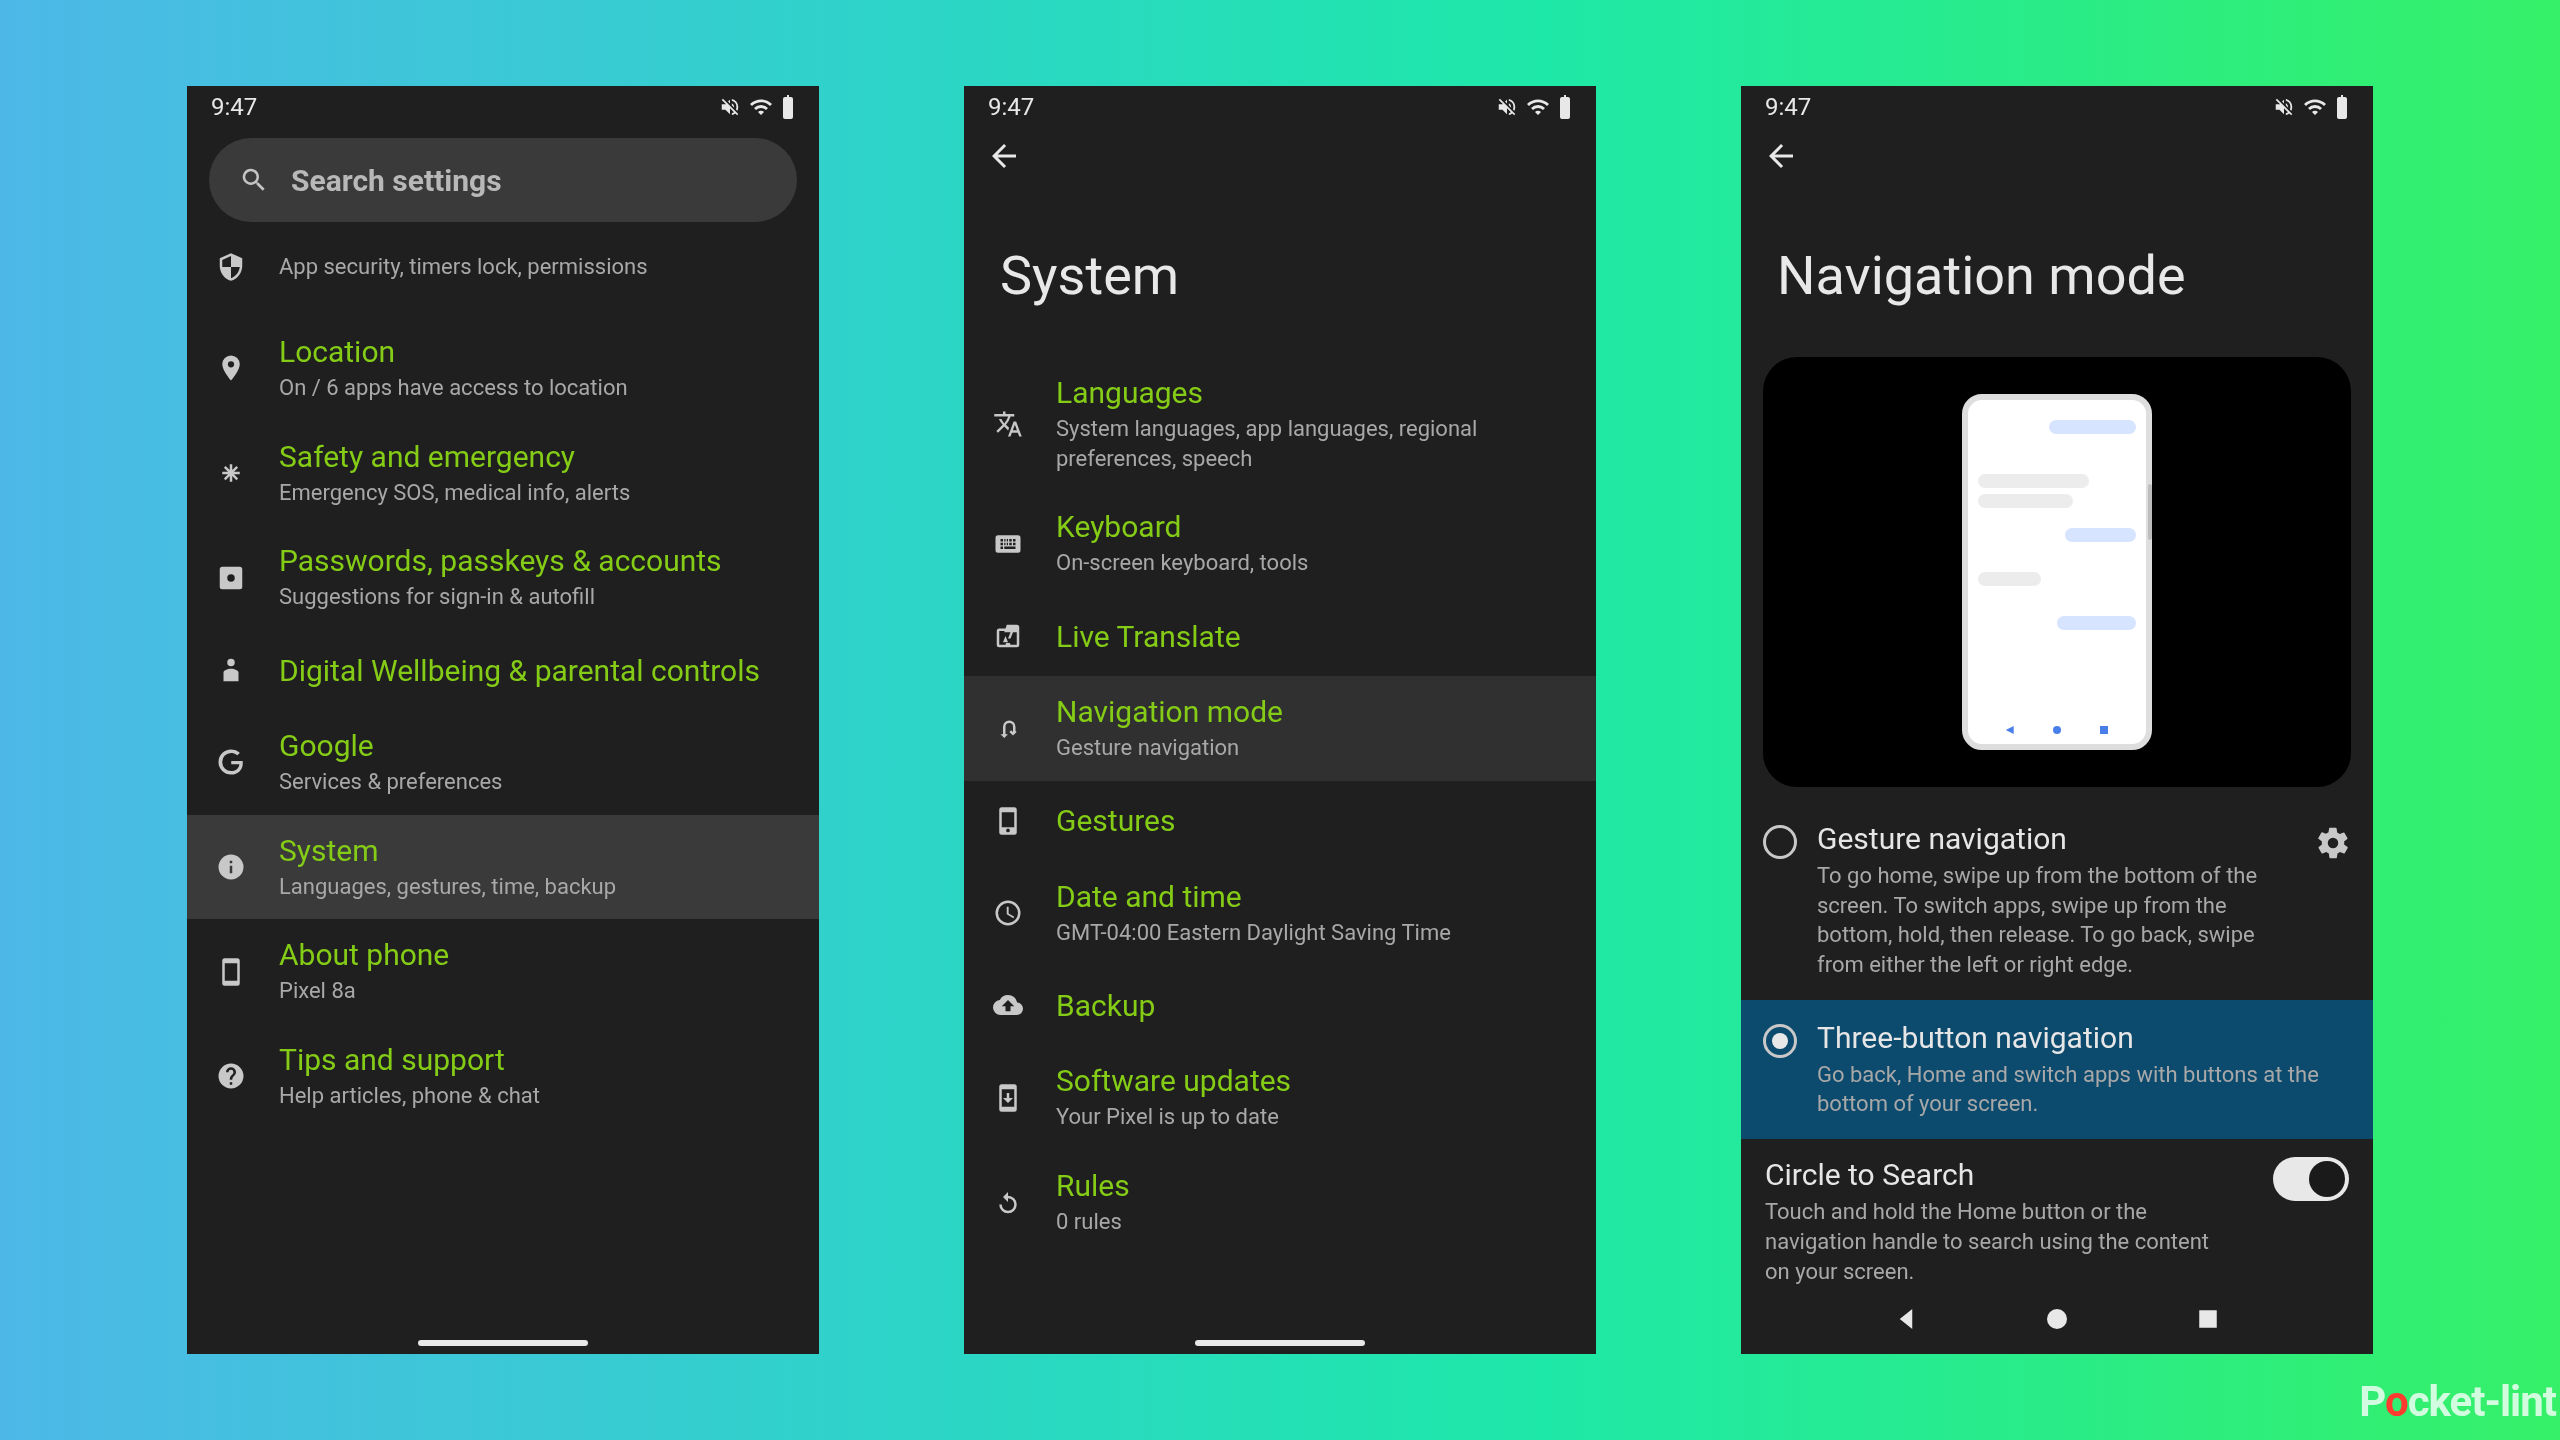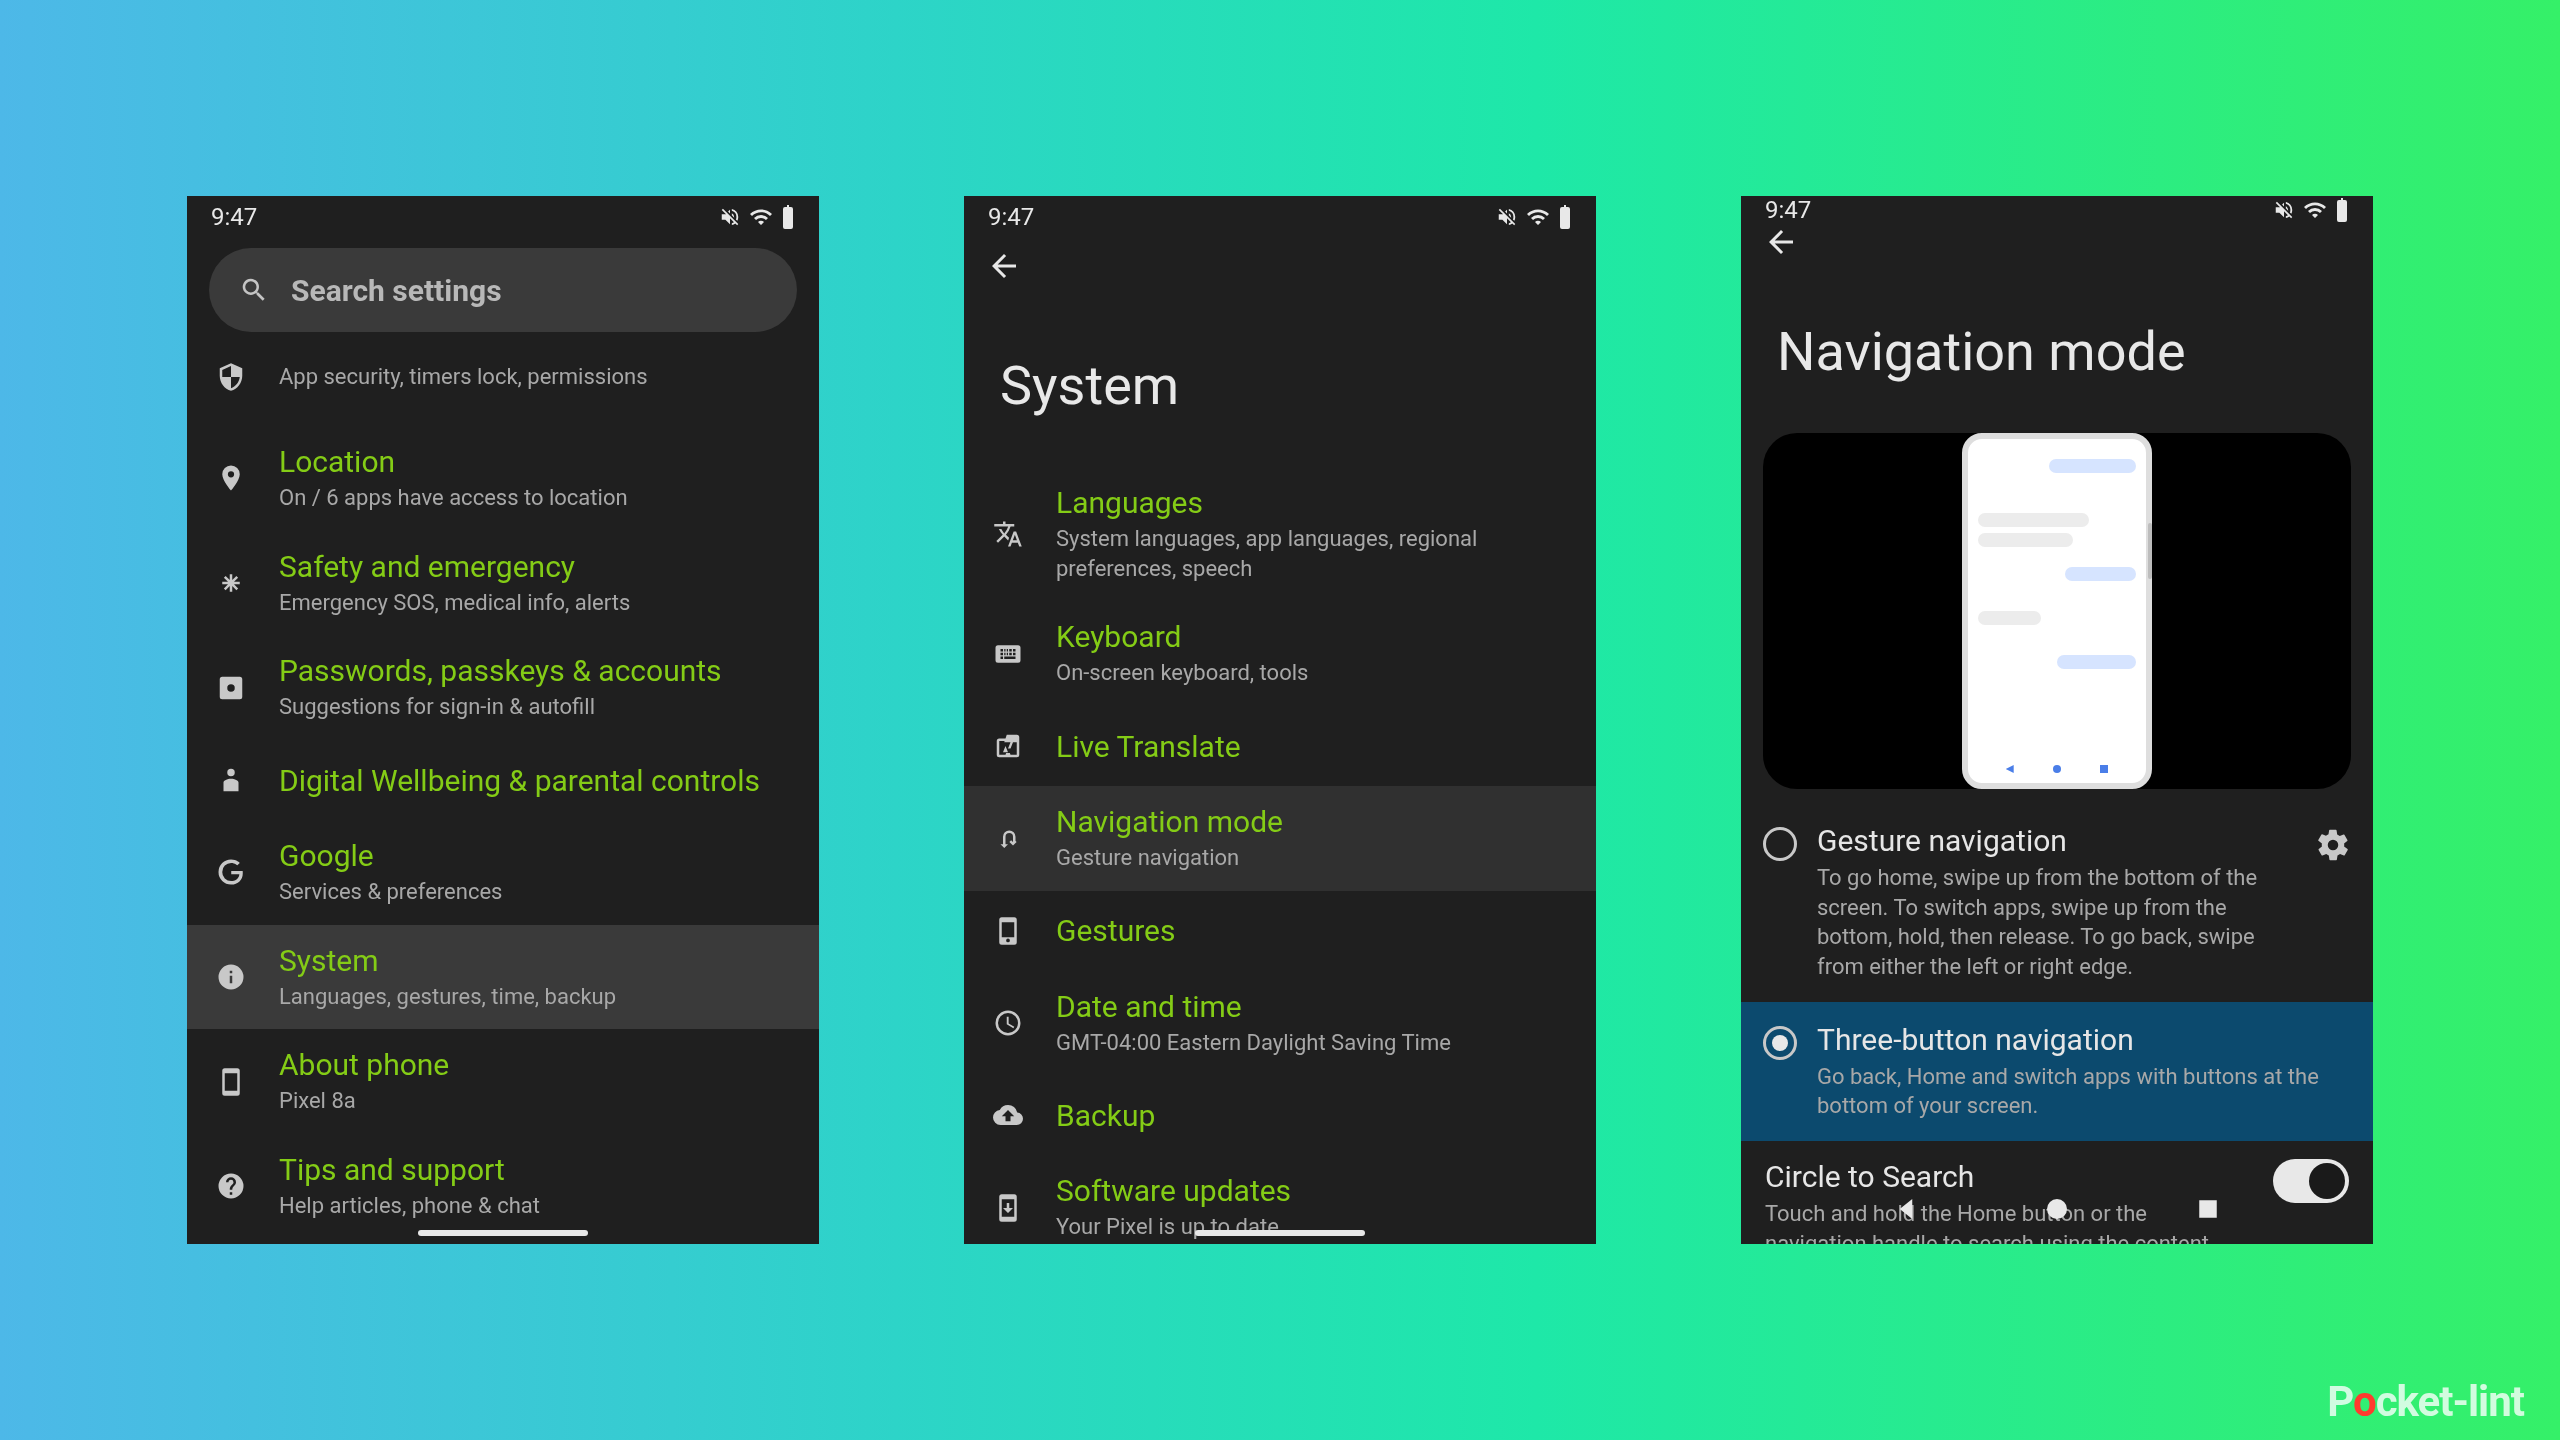--- a/index.html
+++ b/index.html
@@ -1,17 +1,17 @@
 <!DOCTYPE html>
 <html><head>
 <meta charset="utf-8">
 <style>
 *{margin:0;padding:0;box-sizing:border-box;font-family:'Roboto',-apple-system,BlinkMacSystemFont,'Segoe UI',sans-serif;-webkit-font-smoothing:antialiased}
 body{width:2560px;height:1440px;background:linear-gradient(90deg,#4db8e8 0%,#2dd4c8 35%,#1ee8a8 60%,#35f068 100%);display:flex;align-items:center;justify-content:center;gap:145px;position:relative;overflow:hidden}
-.phone{width:632px;height:1048px;background:#1f1f1f;border-radius:0;overflow:hidden;display:flex;flex-direction:column;color:#e3e3e3;position:relative}
+.phone{width:632px;height:1268px;background:#1f1f1f;border-radius:0;overflow:hidden;display:flex;flex-direction:column;color:#e3e3e3;position:relative}
 .status-bar{height:42px;display:flex;align-items:center;justify-content:space-between;padding:0 24px;font-size:24px;font-weight:400;color:#e8e8e8}
 .status-icons{display:flex;align-items:center;gap:8px}
 .status-icons svg{fill:#e8e8e8}
 .search-pill{margin:10px 22px 14px;height:84px;background:#3a3a3a;border-radius:42px;display:flex;align-items:center;padding:0 30px;gap:22px}
 .search-pill svg{fill:#c4c4c4;width:30px;height:30px}
 .search-pill span{color:#b8b8b8;font-size:30px;font-weight:700}
 .content{flex:1;overflow:hidden}
 .list-row{display:flex;align-items:center;padding:18px 26px;gap:30px;min-height:80px}
 .list-row.highlighted{background:#3a3a3a}
 .list-row.highlighted2{background:#303030}
@@ -41,21 +41,21 @@
 .opt-desc{font-size:22px;color:#a8a8a8;line-height:1.35}
 .gear-btn{width:36px;height:36px;flex-shrink:0;margin-top:4px}
 .gear-btn svg{fill:#c8c8c8;width:100%;height:100%}
 .cts-block{padding:18px 24px}
 .cts-row{display:flex;align-items:flex-start;gap:40px}
 .cts-text{flex:1}
 .switch{width:76px;height:44px;background:#e8e8e8;border-radius:22px;position:relative;flex-shrink:0}
 .switch::after{content:'';position:absolute;right:4px;top:4px;width:36px;height:36px;background:#1a1a1a;border-radius:50%}
 .three-nav{position:absolute;bottom:8px;left:0;right:0;height:54px;display:flex;align-items:center;justify-content:space-around;padding:0 90px}
 .three-nav svg{fill:#e8e8e8;width:30px;height:30px}
-.watermark{position:absolute;bottom:14px;right:36px;font-size:42px;font-weight:700;color:rgba(255,255,255,.78);letter-spacing:-1px;font-family:Arial,sans-serif}
+.watermark{position:absolute;bottom:14px;right:4px;font-size:42px;font-weight:700;color:rgba(255,255,255,.78);letter-spacing:-1px;font-family:Arial,sans-serif}
 .watermark .o{color:#ff3a2e}
 .partial-row{padding-top:0}
 </style>
 </head>
 <body>
 
 <div class="phone">
   <div class="status-bar">
     <span>9:47</span>
     <div class="status-icons">

